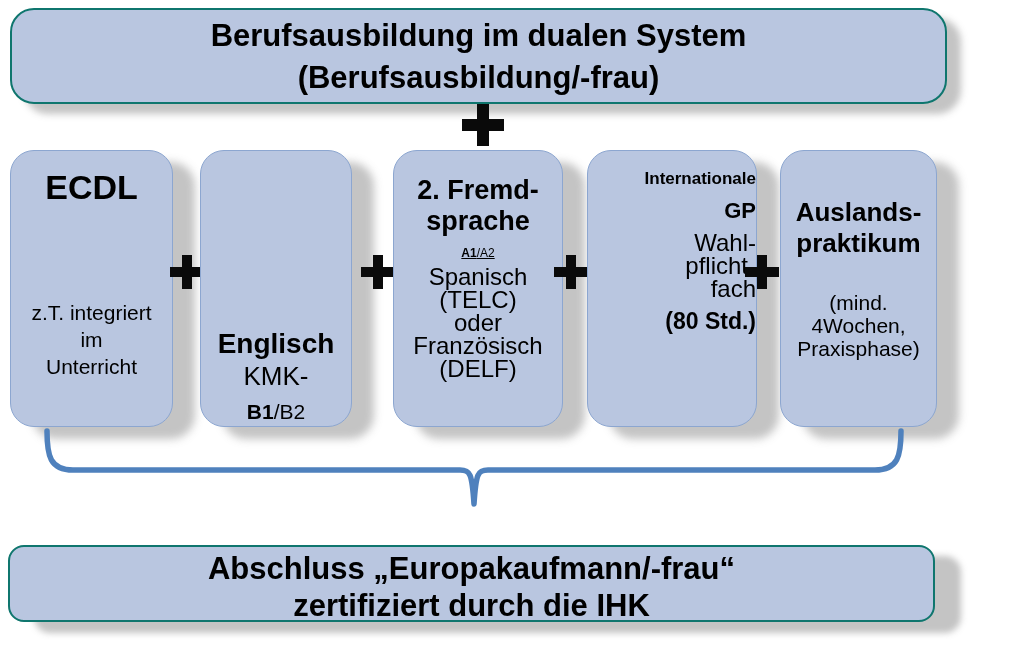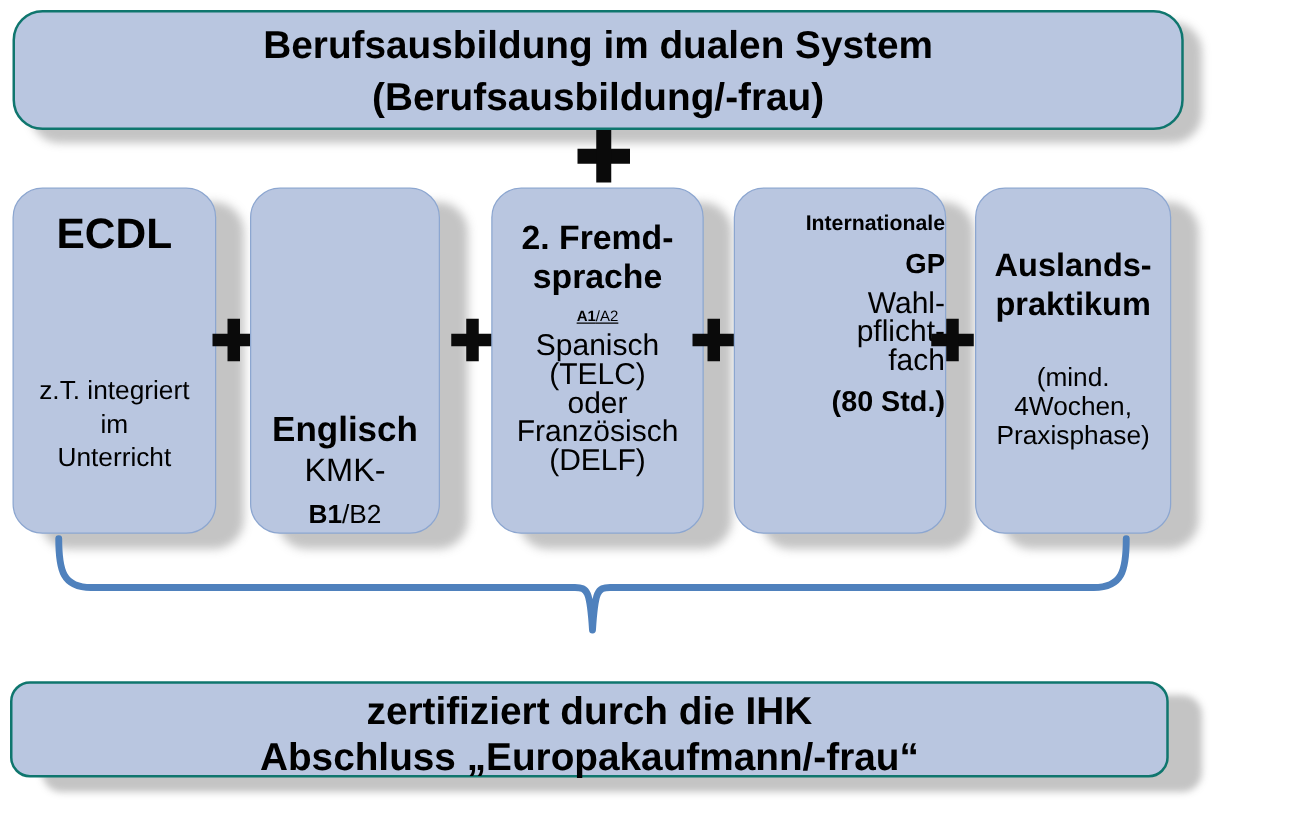--- a/index.html
+++ b/index.html
@@ -155,17 +155,17 @@
     <div class="t-note" style="line-height:23px;">Praxisphase)</div>
   </div>
 
   <div class="brace-wrap">
     <svg width="862" height="86" viewBox="0 0 862 86" xmlns="http://www.w3.org/2000/svg">
       <path d="M 4,3 C 4,28 7,42 30,42 L 417,42 C 427,42 429,45 431,76 C 433,45 435,42 445,42 L 832,42 C 855,42 858,28 858,3" fill="none" stroke="#4f81bd" stroke-width="5.5" stroke-linecap="round" stroke-linejoin="round"></path>
     </svg>
   </div>
 
   <div class="banner banner-bottom">
+    <div>Abschluss „Europakaufmann/-frau“</div>
     <div>zertifiziert durch die IHK</div>
-    <div>Abschluss „Europakaufmann/-frau“</div>
   </div>
 
 </div>
 
 </body></html>

